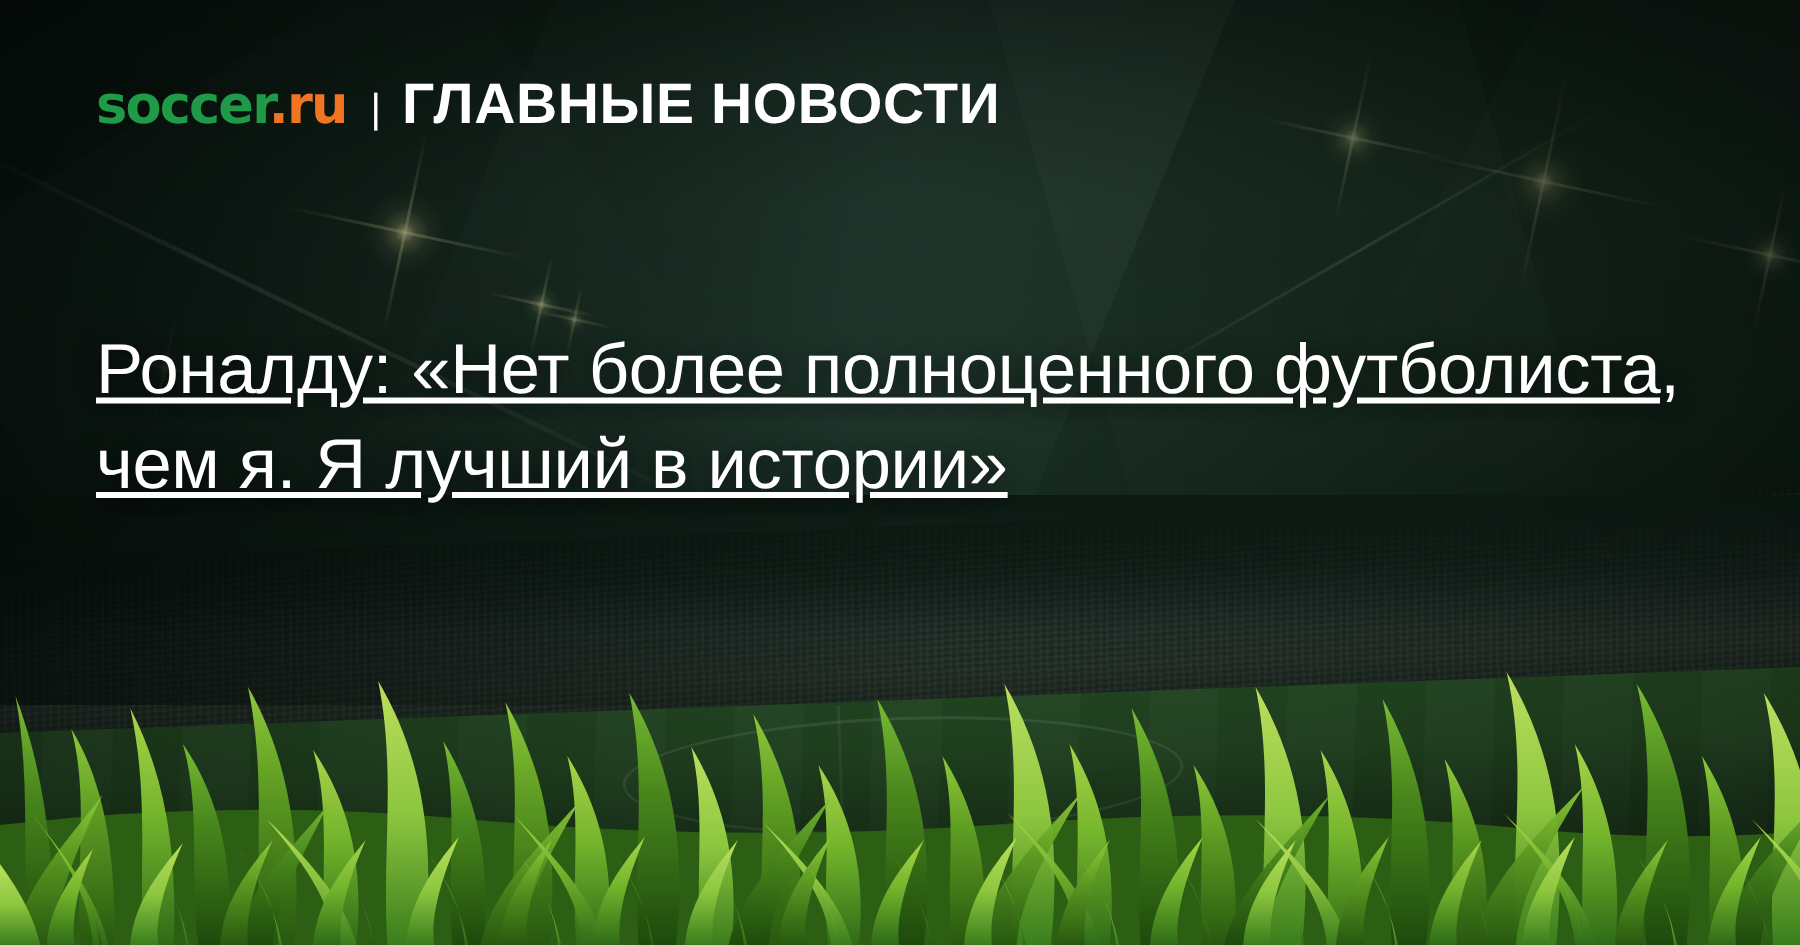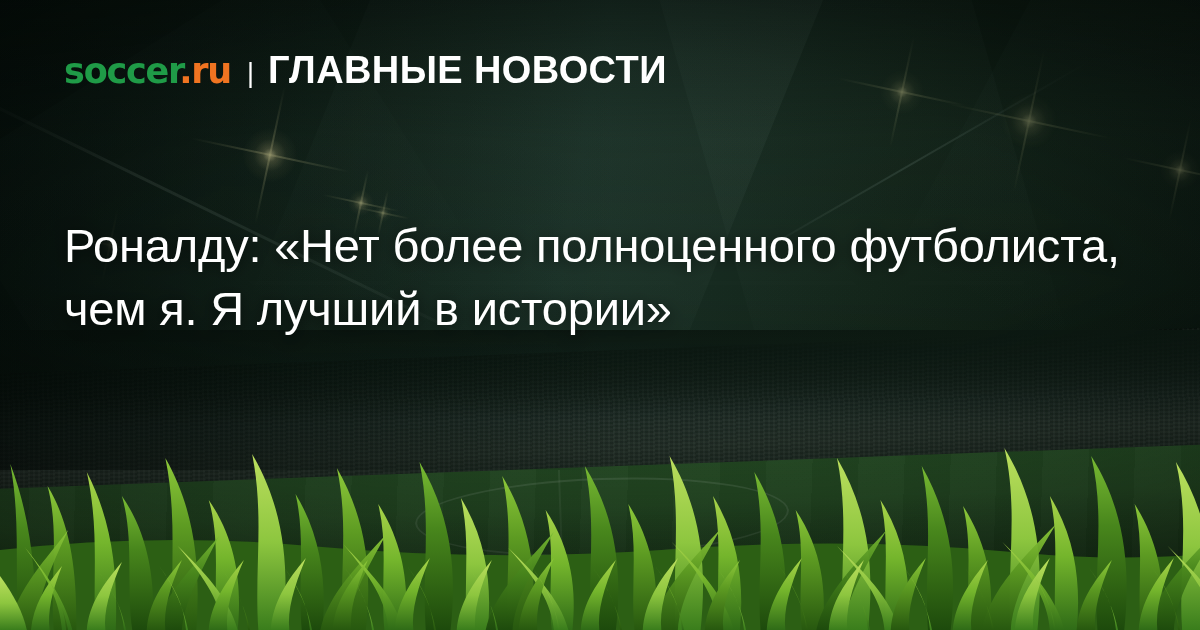--- a/index.html
+++ b/index.html
@@ -218,20 +218,21 @@
     top: 214px;
     width: 1060px;
     margin: 0;
     color: #ffffff;
     font-family: "Liberation Sans", sans-serif;
     font-weight: 400;
     font-size: 47px;
     line-height: 63px;
     letter-spacing: -0.2px;
     text-shadow: 0 2px 14px rgba(0,0,0,0.55);
+    text-decoration: underline;
   }
 </style>
 </head>
 <body>
 
 <div class="card">
 
   <div class="bg">
     <div class="bg-sky"></div>
 

